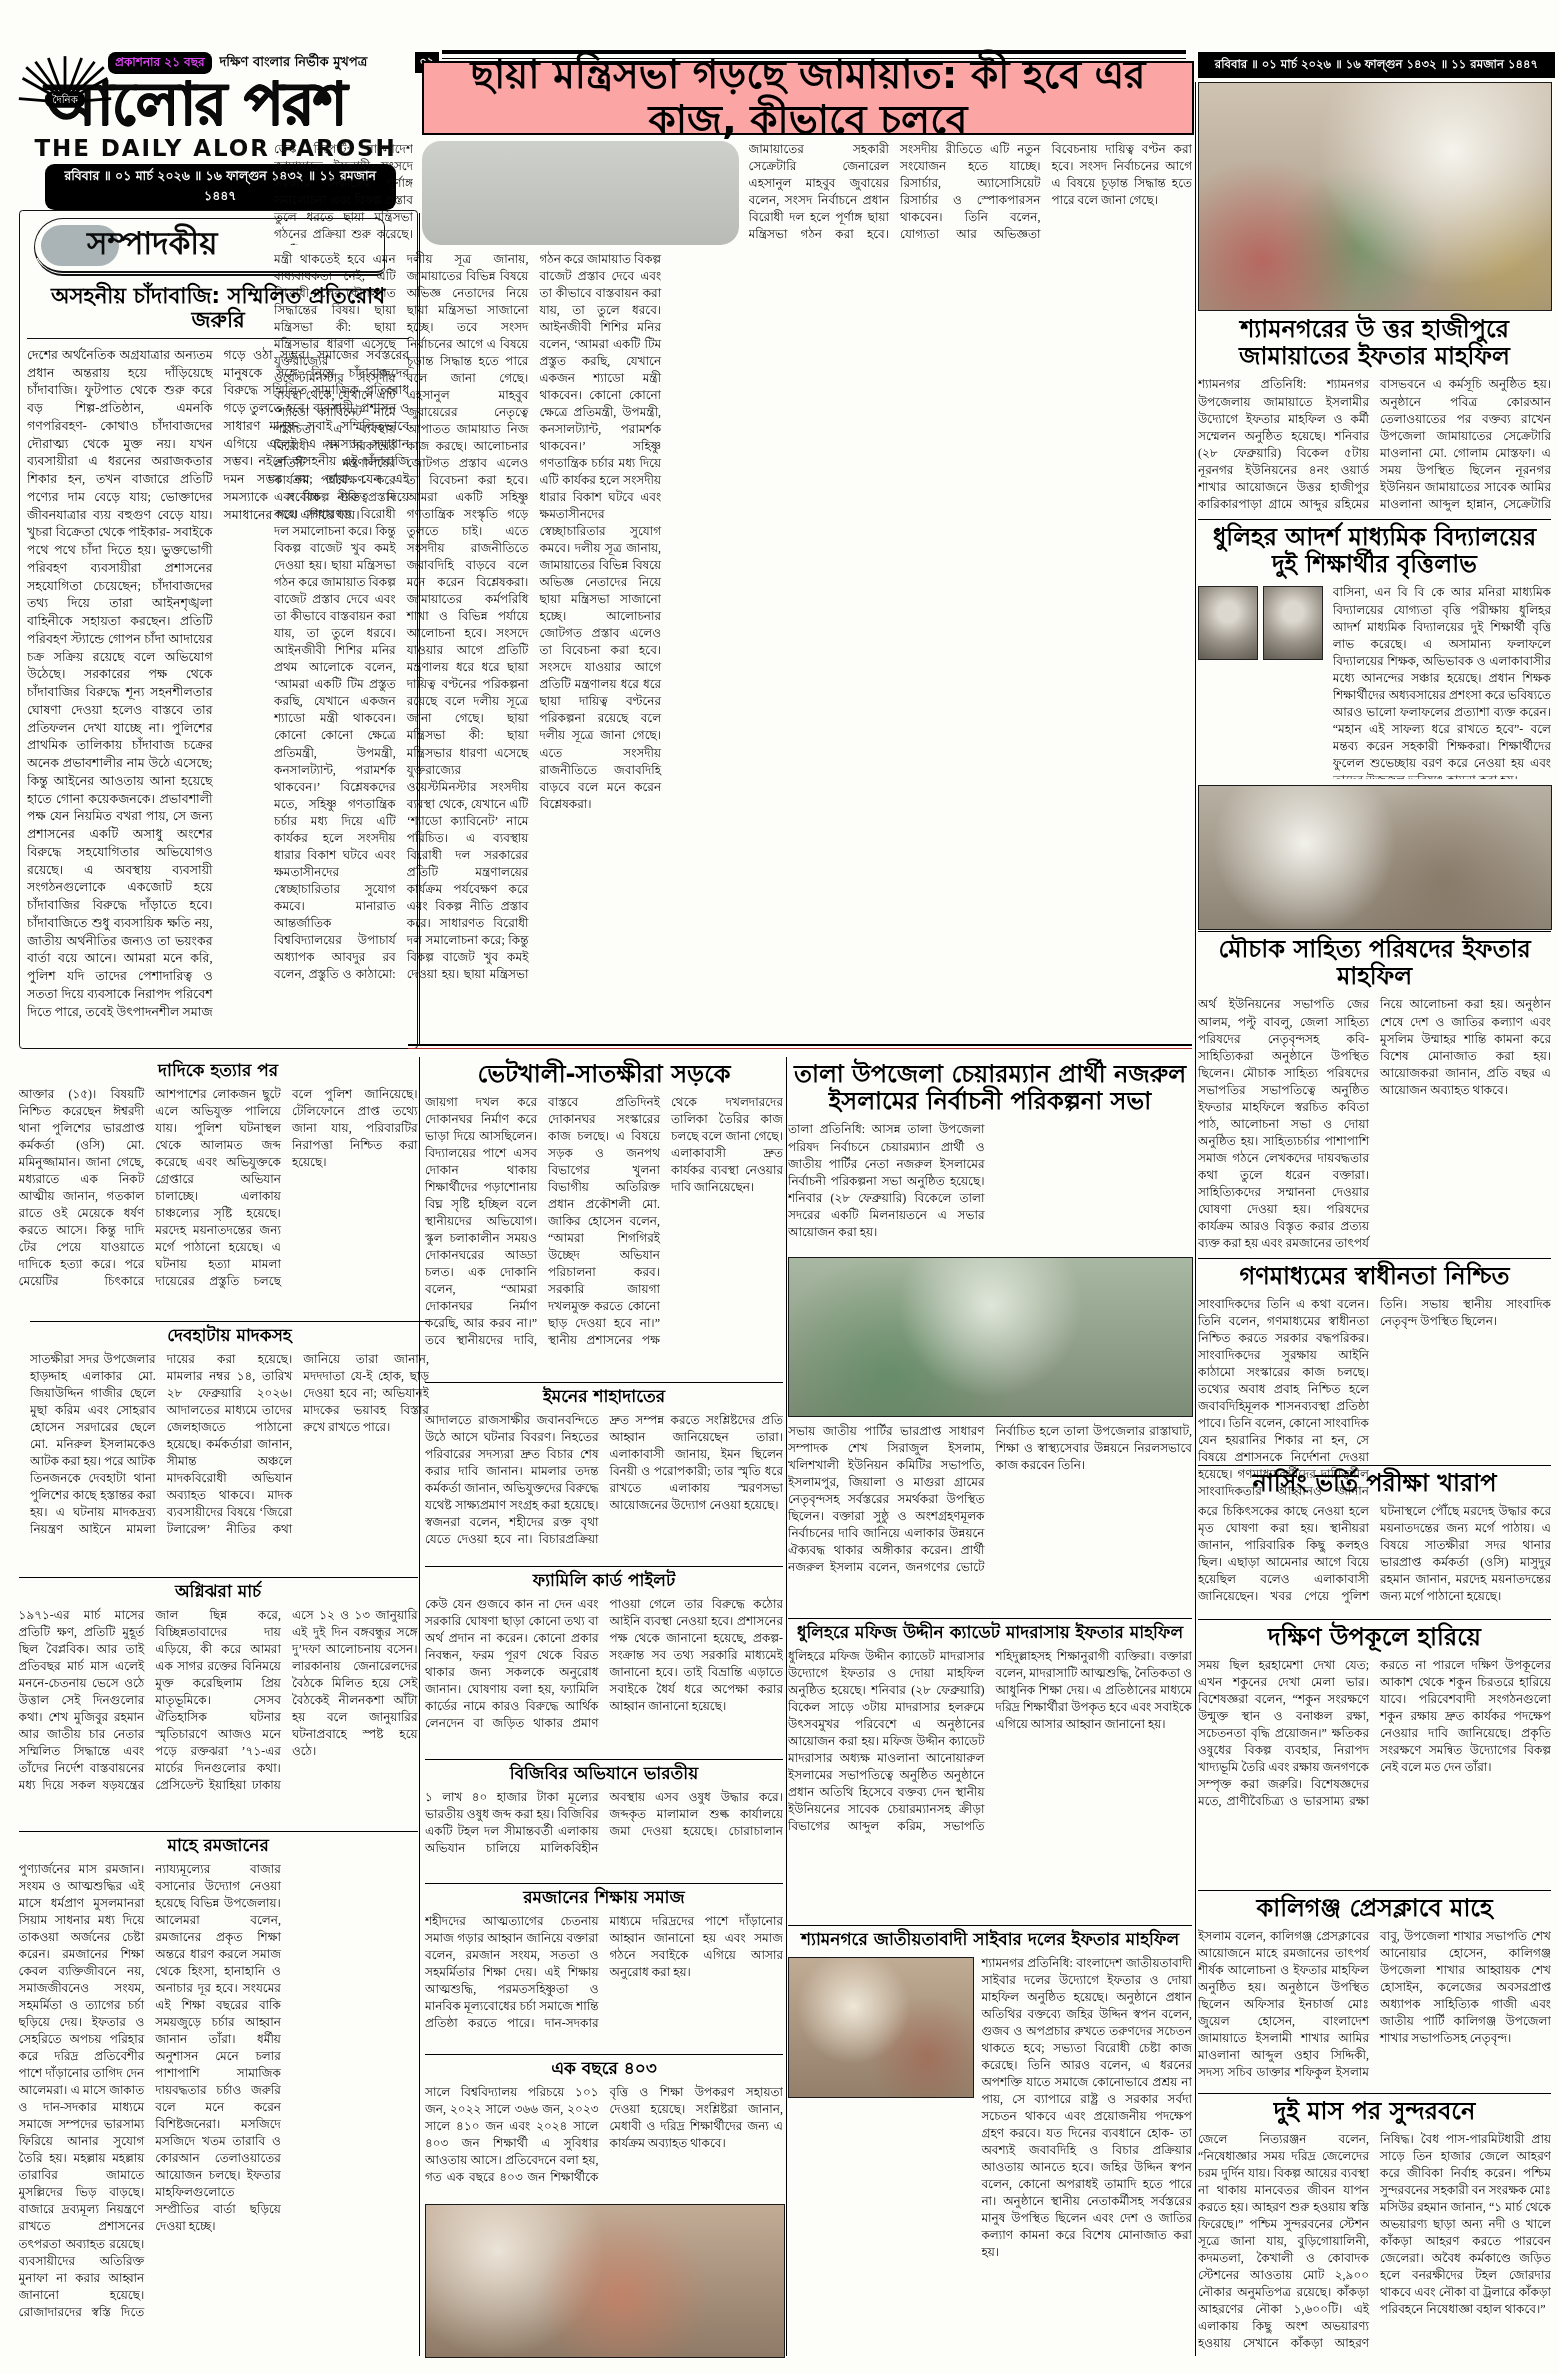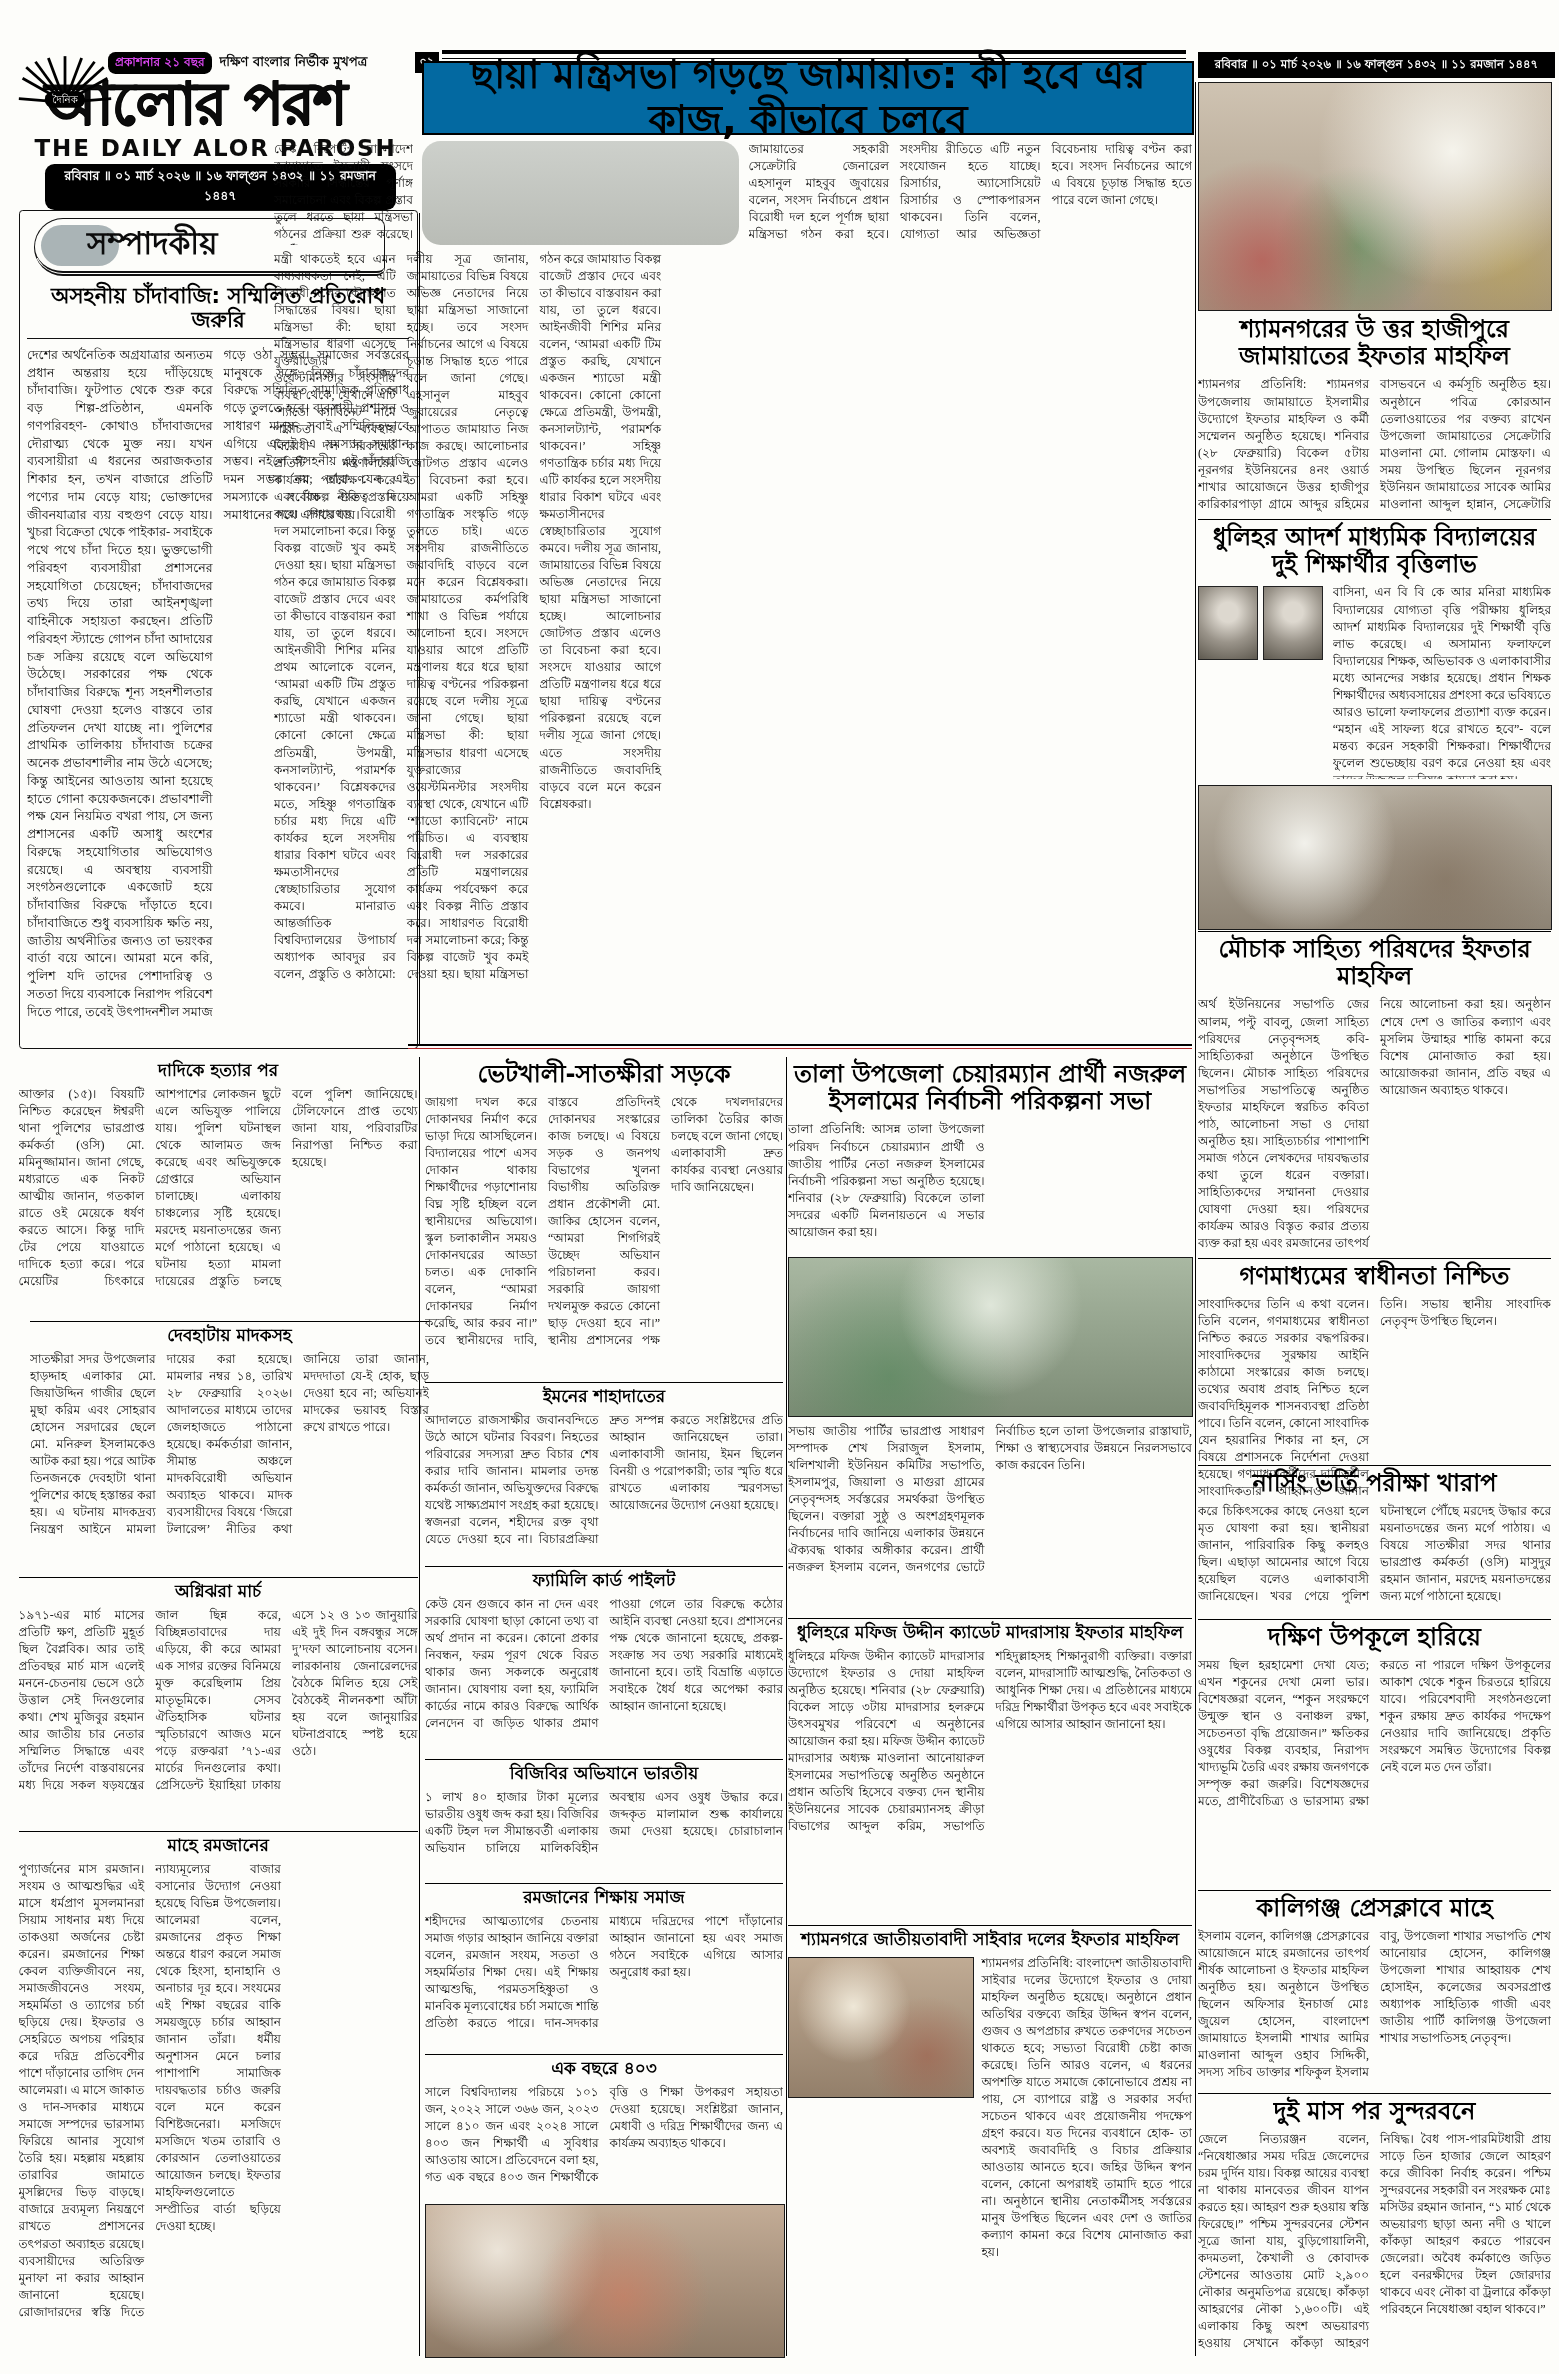--- a/index.html
+++ b/index.html
@@ -25,21 +25,21 @@
          text-align:center;margin-top:1.9px;}
   .datebar{background:#000;color:#fff;font-family:"DejaVu Sans",sans-serif;font-weight:bold;
            font-size:12.5px;text-align:center;border-radius:9.3px;padding:2.8px 5.6px;margin:3.7px 16.7px 0 26px;}
   .sun{position:absolute;left:-1.9px;top:1.9px;}
   .pagenum{position:absolute;left:415px;top:52px;background:#000;color:#fff;
            font-family:"DejaVu Sans",sans-serif;font-size:11px;font-weight:bold;padding:0.9px 4.6px;}
   .toprule{position:absolute;left:442px;top:50px;width:744px;height:3.7px;
            border-top:4.6px solid #000;border-bottom:0.9px solid #000;}
   
   .leadbox{position:absolute;left:422px;top:61px;width:768px;height:70px;border:2.8px solid #000;
-           display:flex;align-items:center;justify-content:flex-end;background:#0369a1;}
+           display:flex;align-items:center;justify-content:flex-end;background:#fca5a5;}
   .rdatebar{position:absolute;left:1198px;top:52px;width:353px;background:#000;color:#fff;
             font-family:"DejaVu Sans",sans-serif;font-weight:bold;font-size:11.6px;text-align:center;
             padding:3.7px 1.9px;}
   
   .photo{border:0.9px solid #1a1a1a;}
   .p1{background:radial-gradient(circle at 18% 78%,rgba(190,60,60,.55),transparent 30%),
       radial-gradient(circle at 72% 30%,rgba(248,247,240,.95),transparent 45%),
       radial-gradient(circle at 45% 72%,rgba(60,135,70,.45),transparent 32%),
       radial-gradient(circle at 88% 80%,rgba(200,170,60,.4),transparent 30%),
       linear-gradient(180deg,#cfc3b2,#a2937f);}

